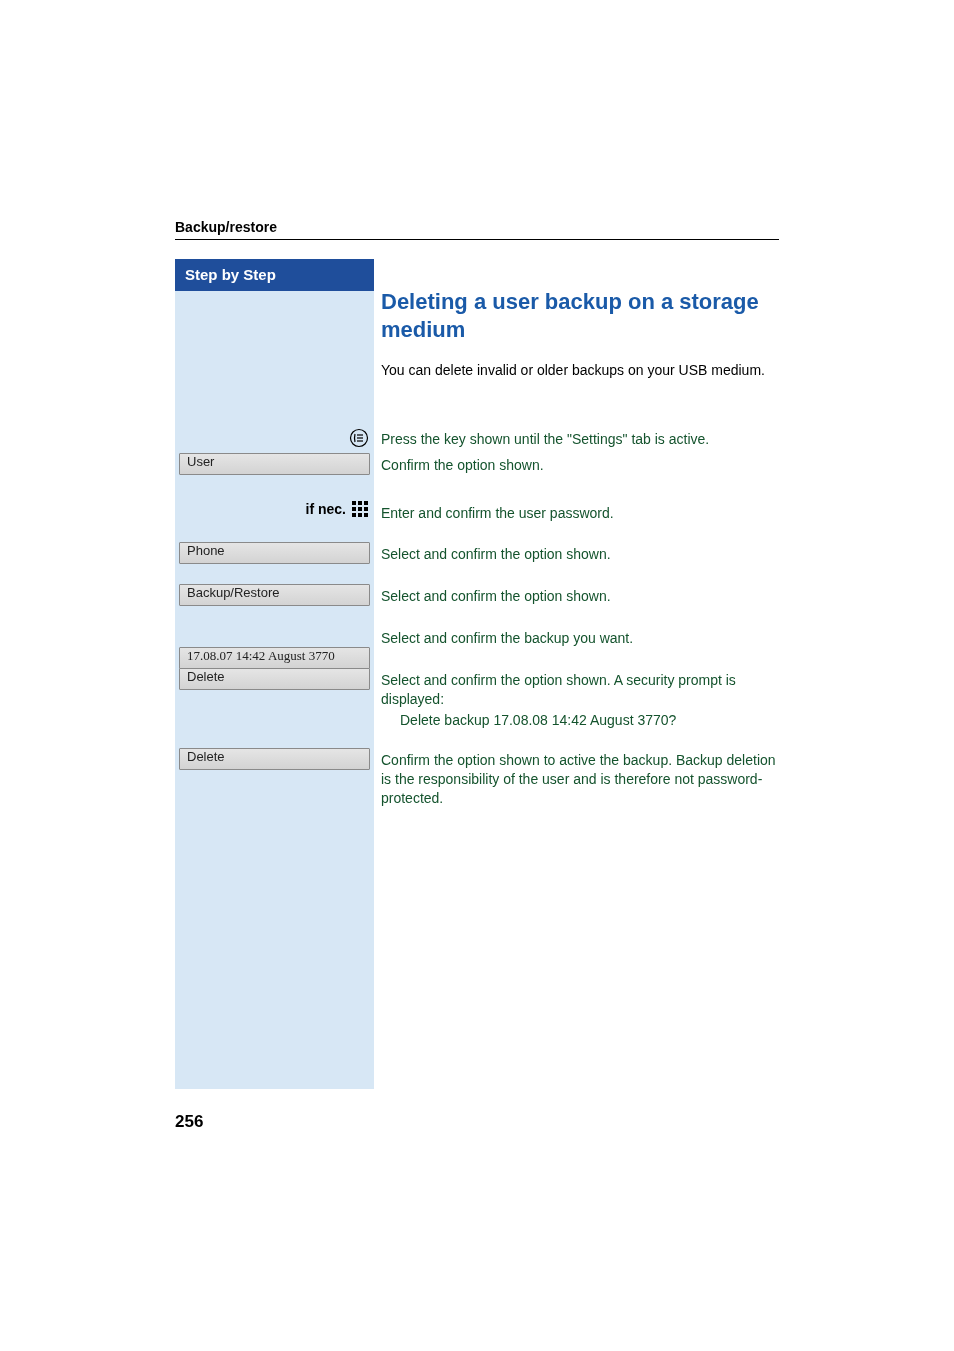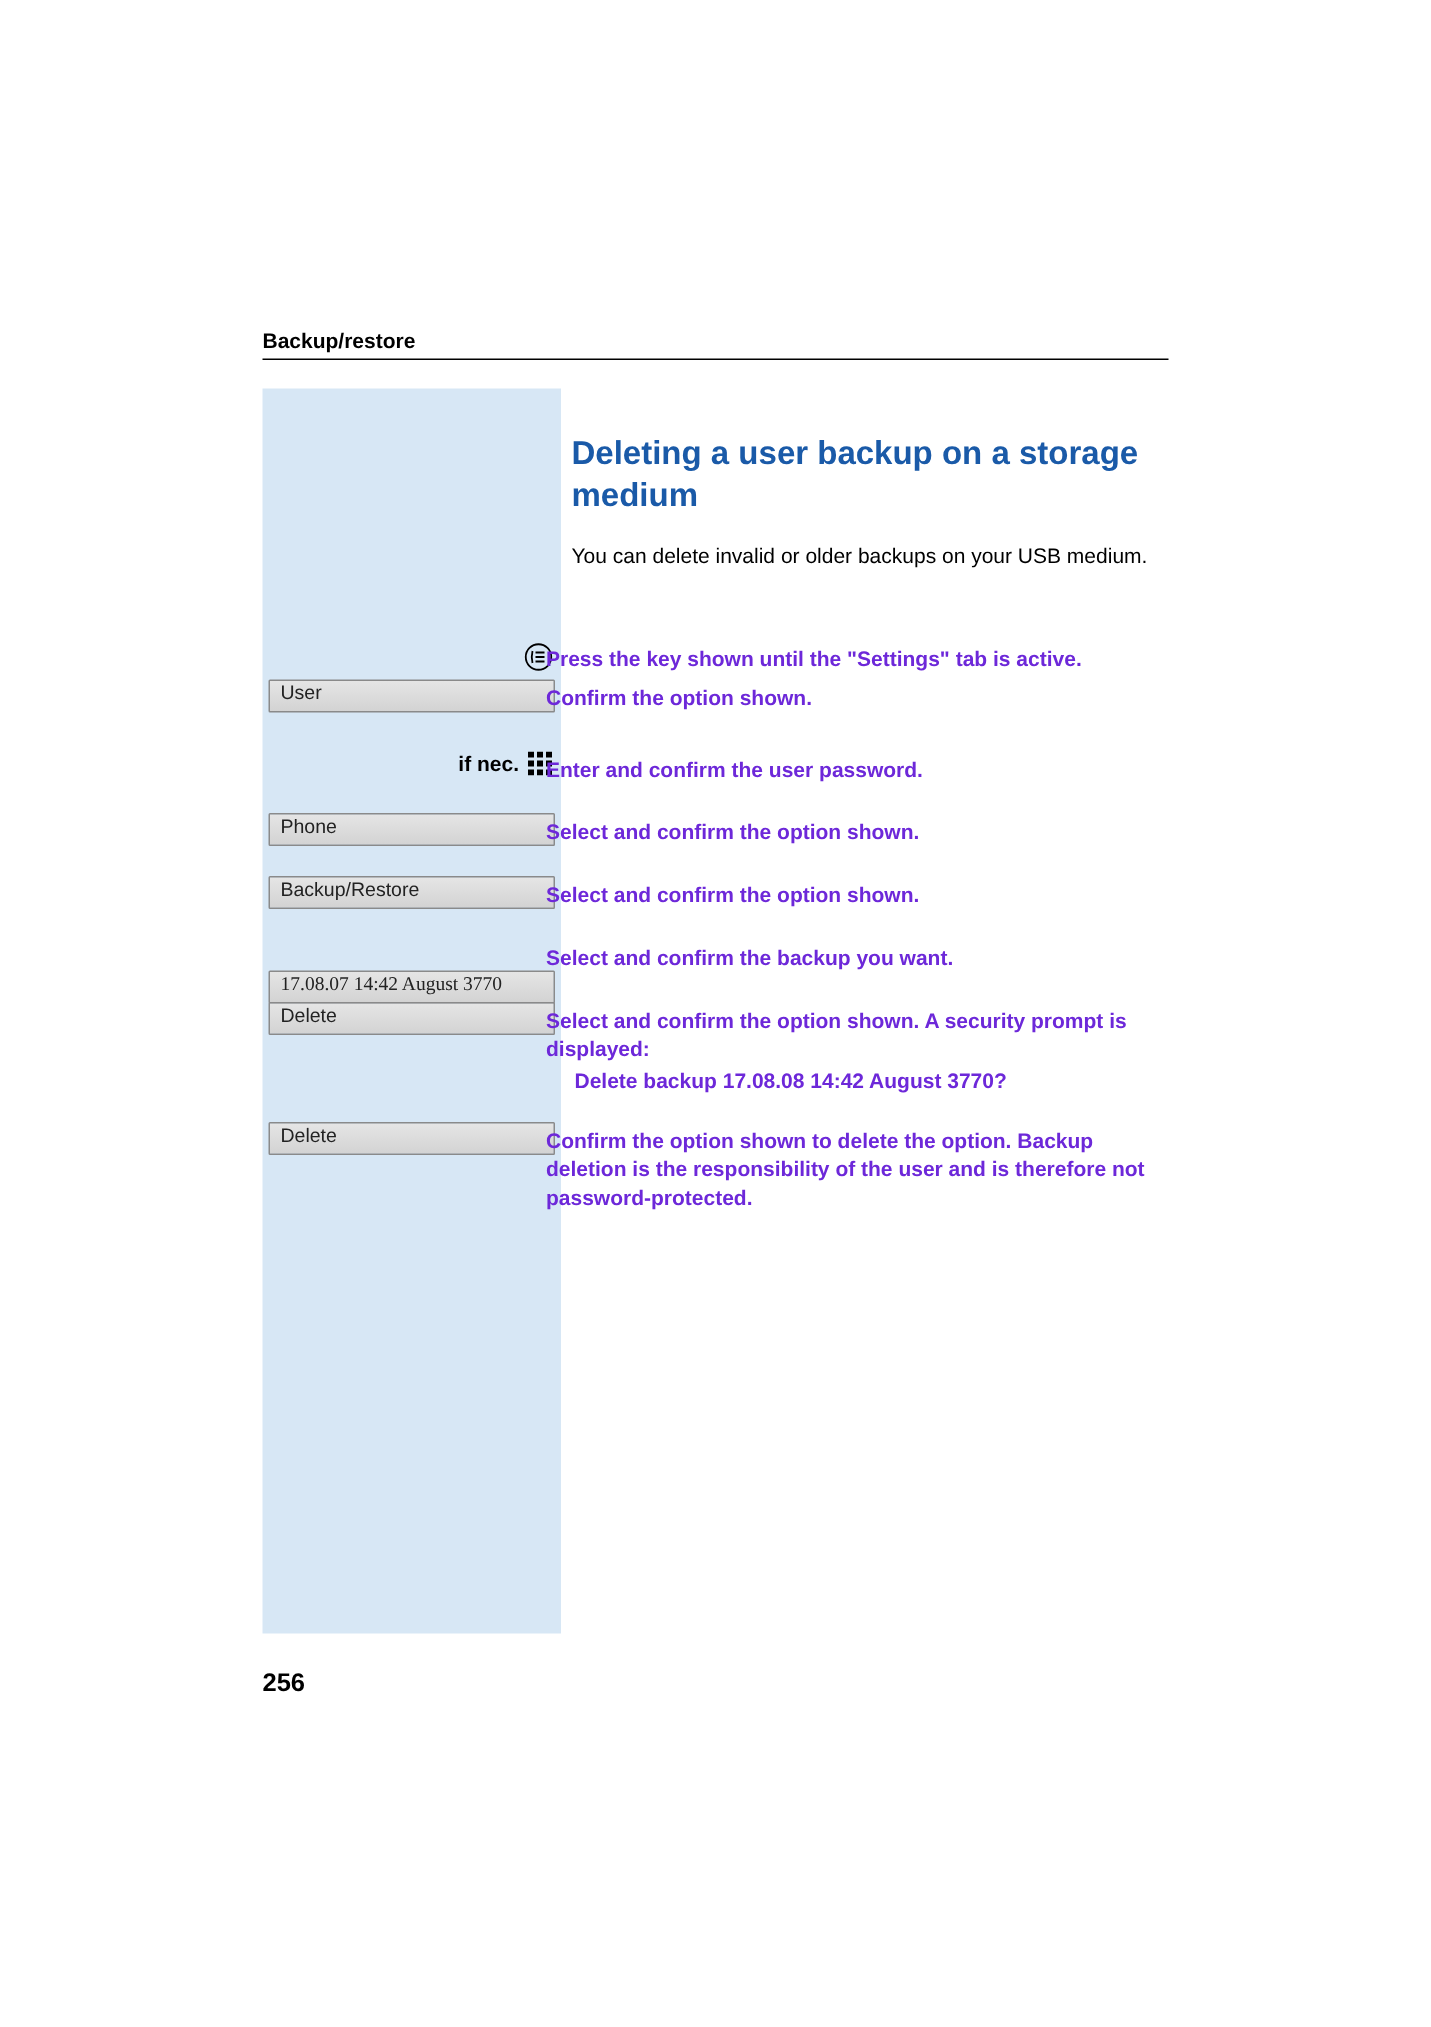--- a/index.html
+++ b/index.html
@@ -16,35 +16,36 @@
   .keypad-icon { display: inline-block; line-height: 0; }
 
   .key-circle { position: absolute; width: 20px; height: 20px; display: flex; align-items: center; justify-content: center; }
   .key-circle svg { display: block; }
 
   .menu-btn { position: absolute; left: 4px; width: 191px; height: 22px; background: linear-gradient(to bottom, #e5e5e5 0%, #d3d3d3 100%); border: 1px solid #8a8a8a; border-radius: 1px; font-size: 13px; color: #222; padding-left: 7px; display: flex; align-items: flex-start; }
 
   .content { position: absolute; left: 381px; top: 288px; width: 400px; }
   .title { color: #1a5aa8; font-size: 22px; font-weight: bold; line-height: 1.25; margin-bottom: 18px; }
   .intro { font-size: 14px; color: #000; line-height: 1.35; }
-  .instr { position: absolute; left: 364px; width: 400px; font-size: 14px; color: #6d28d9; line-height: 1.35; font-weight: bold; }
+  .instr { position: absolute; left: 381px; width: 400px; font-size: 14px; color: #14532d; line-height: 1.35; }
 
   .page-number { position: absolute; left: 175px; top: 1112px; font-size: 17px; font-weight: bold; }
 </style>
 </head>
 <body>
 
 <div class="page">
 
   <div class="header-section">
     <div class="header-text">Backup/restore</div>
     <hr class="header-rule">
   </div>
 
   <div class="sidebar">
+    <div class="sidebar-header">Step by Step</div>
 
     <div class="key-circle" style="left:174px; top:169px;">
       <svg width="20" height="20" viewBox="0 0 20 20">
         <circle cx="10" cy="10" r="8.5" fill="none" stroke="#000" stroke-width="1.2"></circle>
         <path d="M6 6 Q5 10 6 14" fill="none" stroke="#000" stroke-width="1.2"></path>
         <line x1="8" y1="7" x2="14" y2="7" stroke="#000" stroke-width="1.2"></line>
         <line x1="8" y1="10" x2="14" y2="10" stroke="#000" stroke-width="1.2"></line>
         <line x1="8" y1="13" x2="14" y2="13" stroke="#000" stroke-width="1.2"></line>
       </svg>
     </div>
@@ -97,17 +98,17 @@
   </div>
 
   <div class="instr" style="top:430px;">Press the key shown until the "Settings" tab is active.</div>
   <div class="instr" style="top:456px;">Confirm the option shown.</div>
   <div class="instr" style="top:504px;">Enter and confirm the user password.</div>
   <div class="instr" style="top:545px;">Select and confirm the option shown.</div>
   <div class="instr" style="top:587px;">Select and confirm the option shown.</div>
   <div class="instr" style="top:629px;">Select and confirm the backup you want.</div>
   <div class="instr" style="top:671px;">Select and confirm the option shown. A security prompt is displayed:</div>
   <div class="instr" style="top:711px;margin-left:19px;">Delete backup 17.08.08 14:42 August 3770?</div>
-  <div class="instr" style="top:751px;">Confirm the option shown to delete the option. Backup deletion is the responsibility of the user and is therefore not password-protected.</div>
+  <div class="instr" style="top:751px;">Confirm the option shown to active the backup. Backup deletion is the responsibility of the user and is therefore not password-protected.</div>
 
   <div class="page-number">256</div>
 
 </div>
 
 </body></html>

